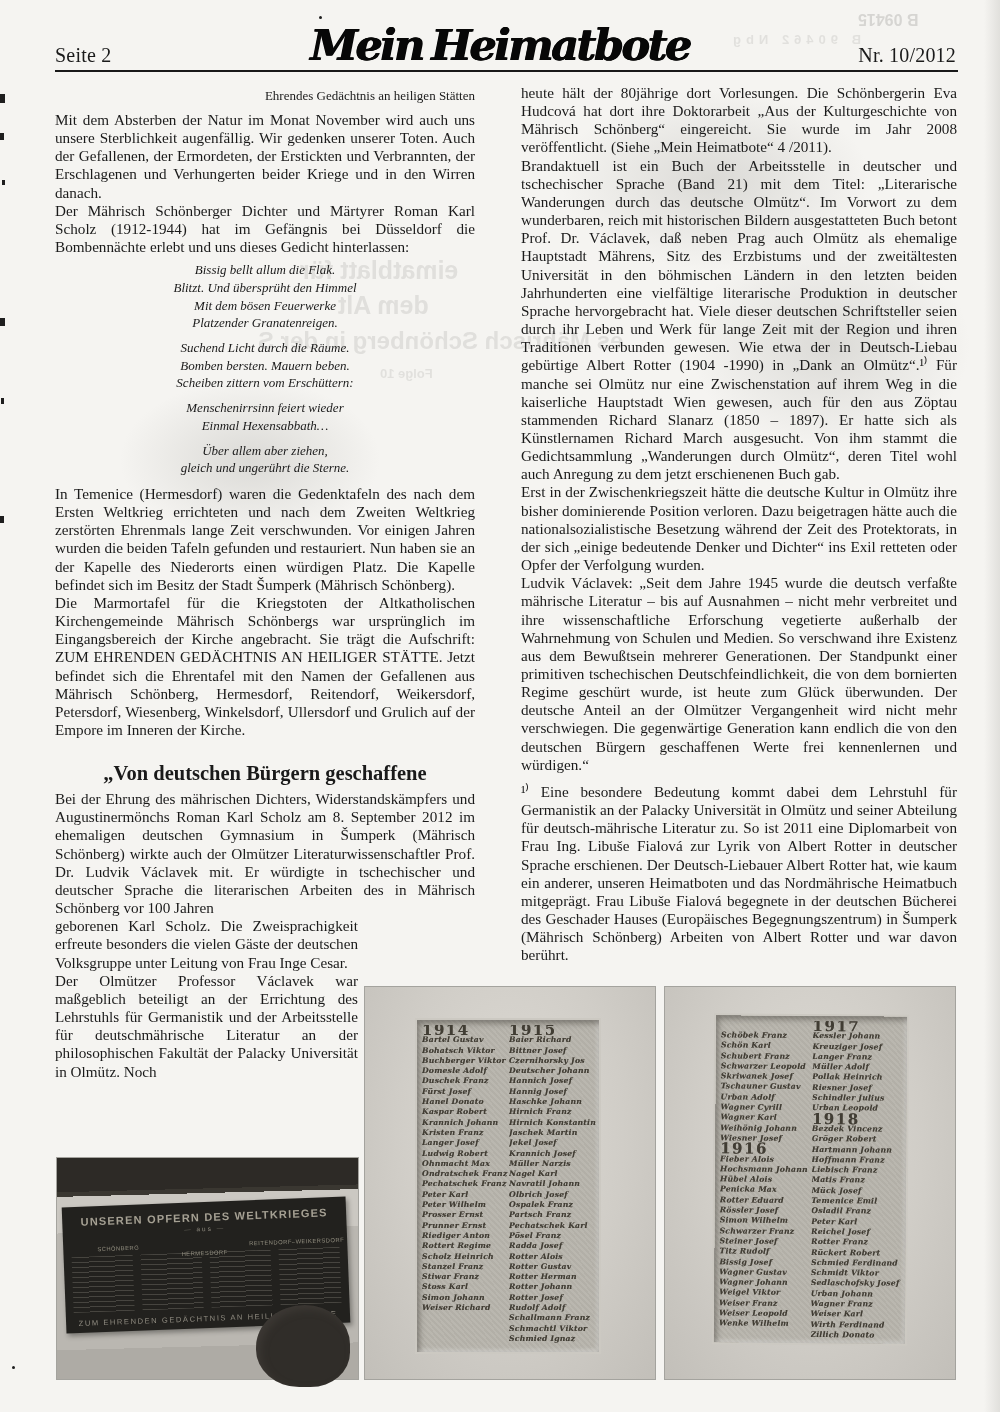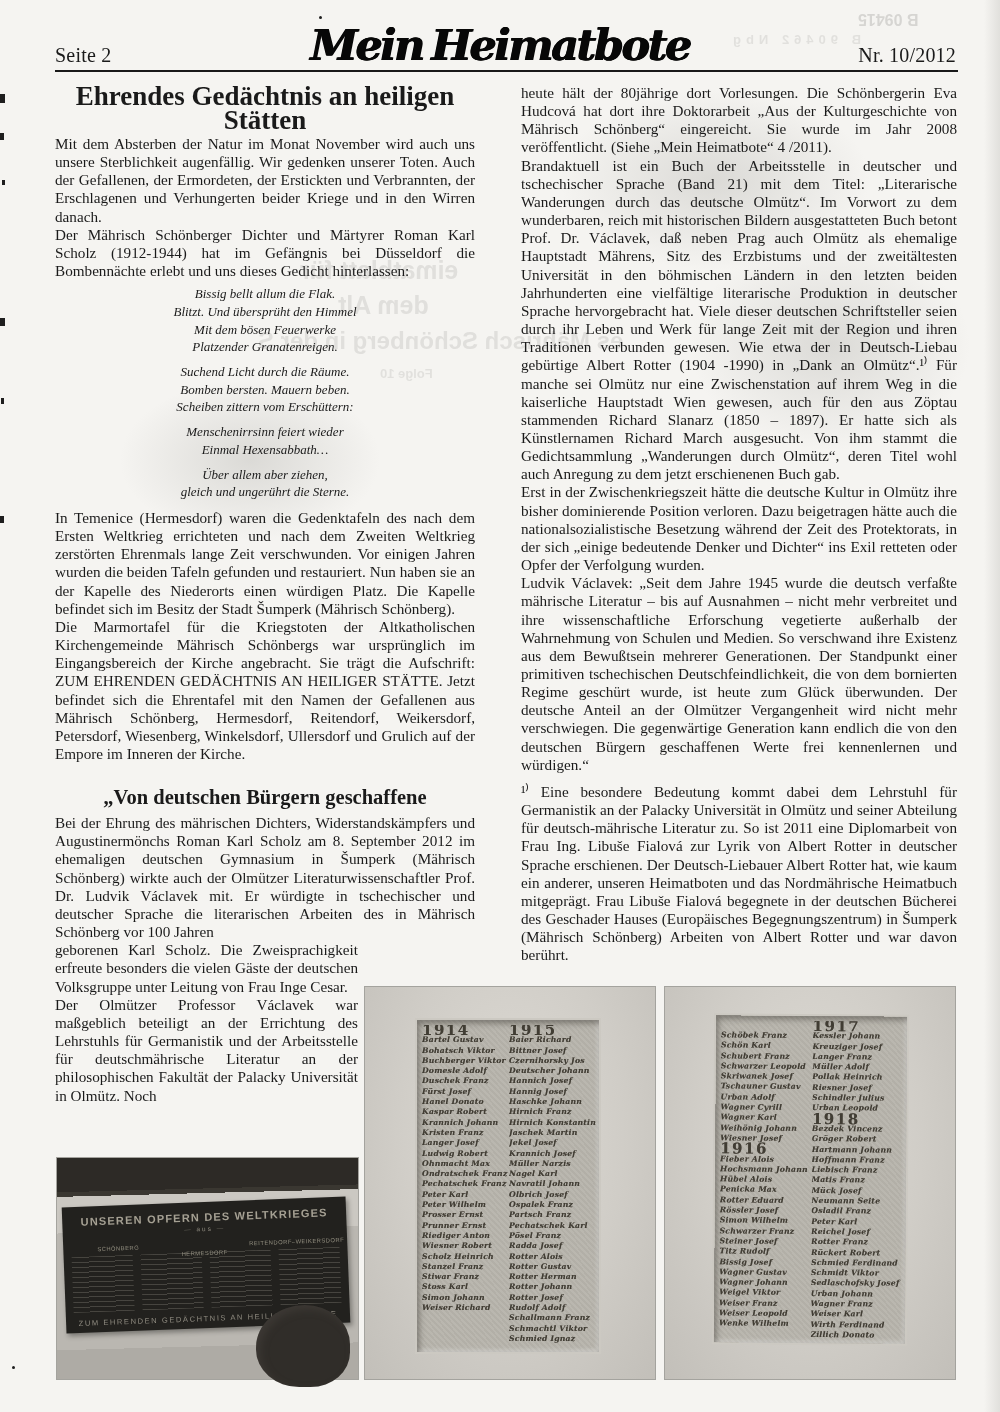--- a/index.html
+++ b/index.html
@@ -48,21 +48,21 @@
   #sp7{left:319px;top:16px;width:3px;height:3px;border-radius:50%;}
   #sp8{left:12px;top:1366px;width:3px;height:3px;border-radius:50%;}
   #edge-shade{position:absolute;right:0;top:0;bottom:0;width:16px;z-index:5;
     background:linear-gradient(90deg,rgba(120,118,112,0) ,rgba(120,118,112,0.16));}
 
   
   .col{position:absolute;top:84px;z-index:2;}
   #col-left{left:55px;width:420px;}
   #col-right{left:521px;width:436px;}
   .col p{margin:0;font-size:15.2px;line-height:18.15px;text-align:justify;}
-  .head1{margin:0 0 3px 0;font-size:27px;line-height:24px;text-align:center;font-weight:bold;}
+  .head1{margin:0 0 3px 0;font-size:13px;line-height:24px;text-align:right;font-weight:normal;}
   .head2{margin:21px 0 4px 0;font-size:20.5px;line-height:26px;text-align:center;font-weight:bold;}
   .poem{margin:5px 0 8px 0;text-align:center;font-style:italic;}
   .poem-title{font-weight:bold;font-size:15.6px;line-height:19px;margin-bottom:3px;}
   .stanza{margin-bottom:7px;}
   .poem-line{font-size:13px;line-height:17.7px;}
   .byline{text-align:right;font-style:italic;font-size:15.2px;line-height:18.15px;margin-top:-18.15px;}
   .narrow{width:303px;}
   .footnote-para{margin-top:9px !important;}
 
   
@@ -218,21 +218,21 @@
             <div class="plaque-line">Langer Josef</div>
             <div class="plaque-line">Ludwig Robert</div>
             <div class="plaque-line">Ohnmacht Max</div>
             <div class="plaque-line">Ondratschek Franz</div>
             <div class="plaque-line">Pechatschek Franz</div>
             <div class="plaque-line">Peter Karl</div>
             <div class="plaque-line">Peter Wilhelm</div>
             <div class="plaque-line">Prosser Ernst</div>
             <div class="plaque-line">Prunner Ernst</div>
             <div class="plaque-line">Riediger Anton</div>
-            <div class="plaque-line">Wiesner Robert</div>
+            <div class="plaque-line">Rottert Regime</div>
             <div class="plaque-line">Scholz Heinrich</div>
             <div class="plaque-line">Stanzel Franz</div>
             <div class="plaque-line">Stiwar Franz</div>
             <div class="plaque-line">Stoss Karl</div>
             <div class="plaque-line">Simon Johann</div>
             <div class="plaque-line">Weiser Richard</div>
           </div>
         <div class="plaque-col">
             <div class="plaque-line year-line">1915</div>
             <div class="plaque-line">Baier Richard</div>
@@ -315,21 +315,21 @@
             <div class="plaque-line">Schindler Julius</div>
             <div class="plaque-line">Urban Leopold</div>
             <div class="plaque-line year-line">1918</div>
             <div class="plaque-line">Bezdek Vincenz</div>
             <div class="plaque-line">Gröger Robert</div>
             <div class="plaque-line">Hartmann Johann</div>
             <div class="plaque-line">Hoffmann Franz</div>
             <div class="plaque-line">Liebisch Franz</div>
             <div class="plaque-line">Matis Franz</div>
             <div class="plaque-line">Mück Josef</div>
-            <div class="plaque-line">Neumann Seite</div>
+            <div class="plaque-line">Temenice Emil</div>
             <div class="plaque-line">Osladil Franz</div>
             <div class="plaque-line">Peter Karl</div>
             <div class="plaque-line">Reichel Josef</div>
             <div class="plaque-line">Rotter Franz</div>
             <div class="plaque-line">Rückert Robert</div>
             <div class="plaque-line">Schmied Ferdinand</div>
             <div class="plaque-line">Schmidt Viktor</div>
             <div class="plaque-line">Sedlaschofsky Josef</div>
             <div class="plaque-line">Urban Johann</div>
             <div class="plaque-line">Wagner Franz</div>

